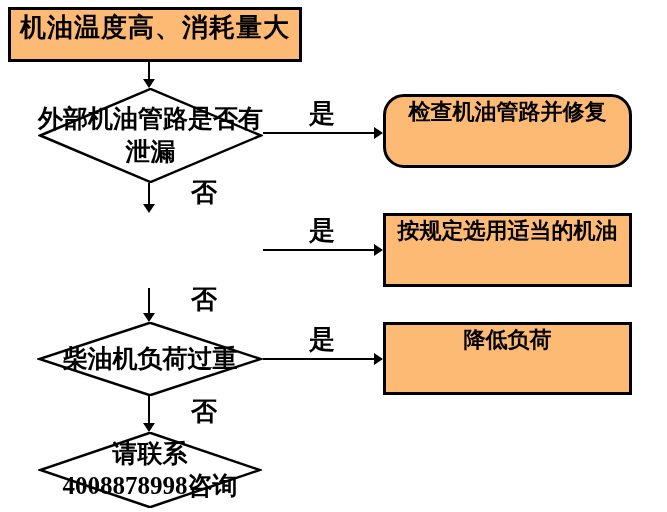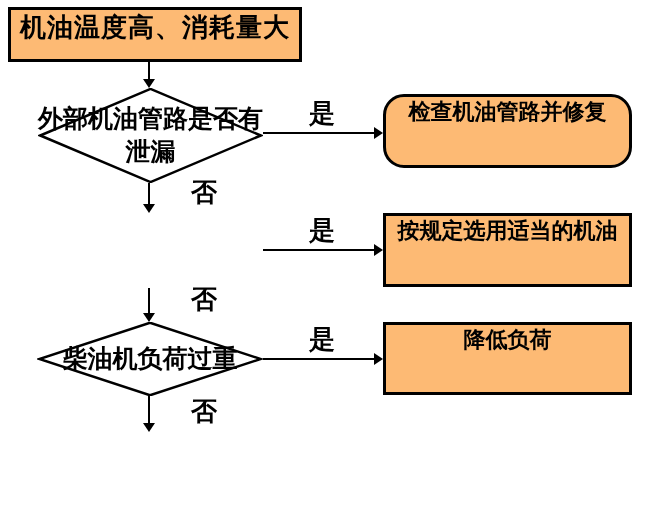--- a/index.html
+++ b/index.html
@@ -110,14 +110,21 @@
   <div class="arrow-right" style="left:374px;top:353px;"></div>
 
   <div class="rect" style="left:383px;top:322px;width:249px;height:73px;">
     <span class="txt action-txt">降低负荷</span>
   </div>
 
   <div class="lbl" style="left:184px;top:399px;">否</div>
   <div class="vline" style="left:148px;top:396px;height:28px;"></div>
   <div class="arrow-down" style="left:143px;top:423px;"></div>
 
+  <div class="diamond" style="left:38px;top:432px;width:224px;height:76px;">
+    <svg viewBox="0 0 100 100" preserveAspectRatio="none">
+      <polygon points="50,1 99,50 50,99 1,50" fill="#ffffff" stroke="#000000" stroke-width="2.5" vector-effect="non-scaling-stroke"></polygon>
+    </svg>
+    <span class="txt dtxt">请联系
+4008878998咨询</span>
+  </div>
 
 </div>
 
 </body></html>

